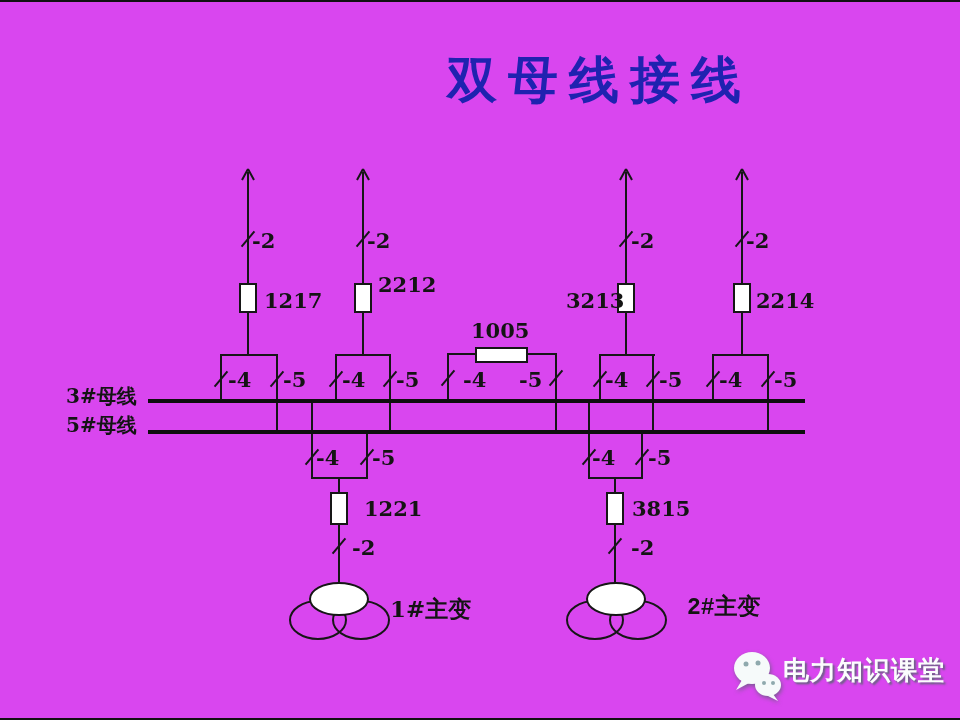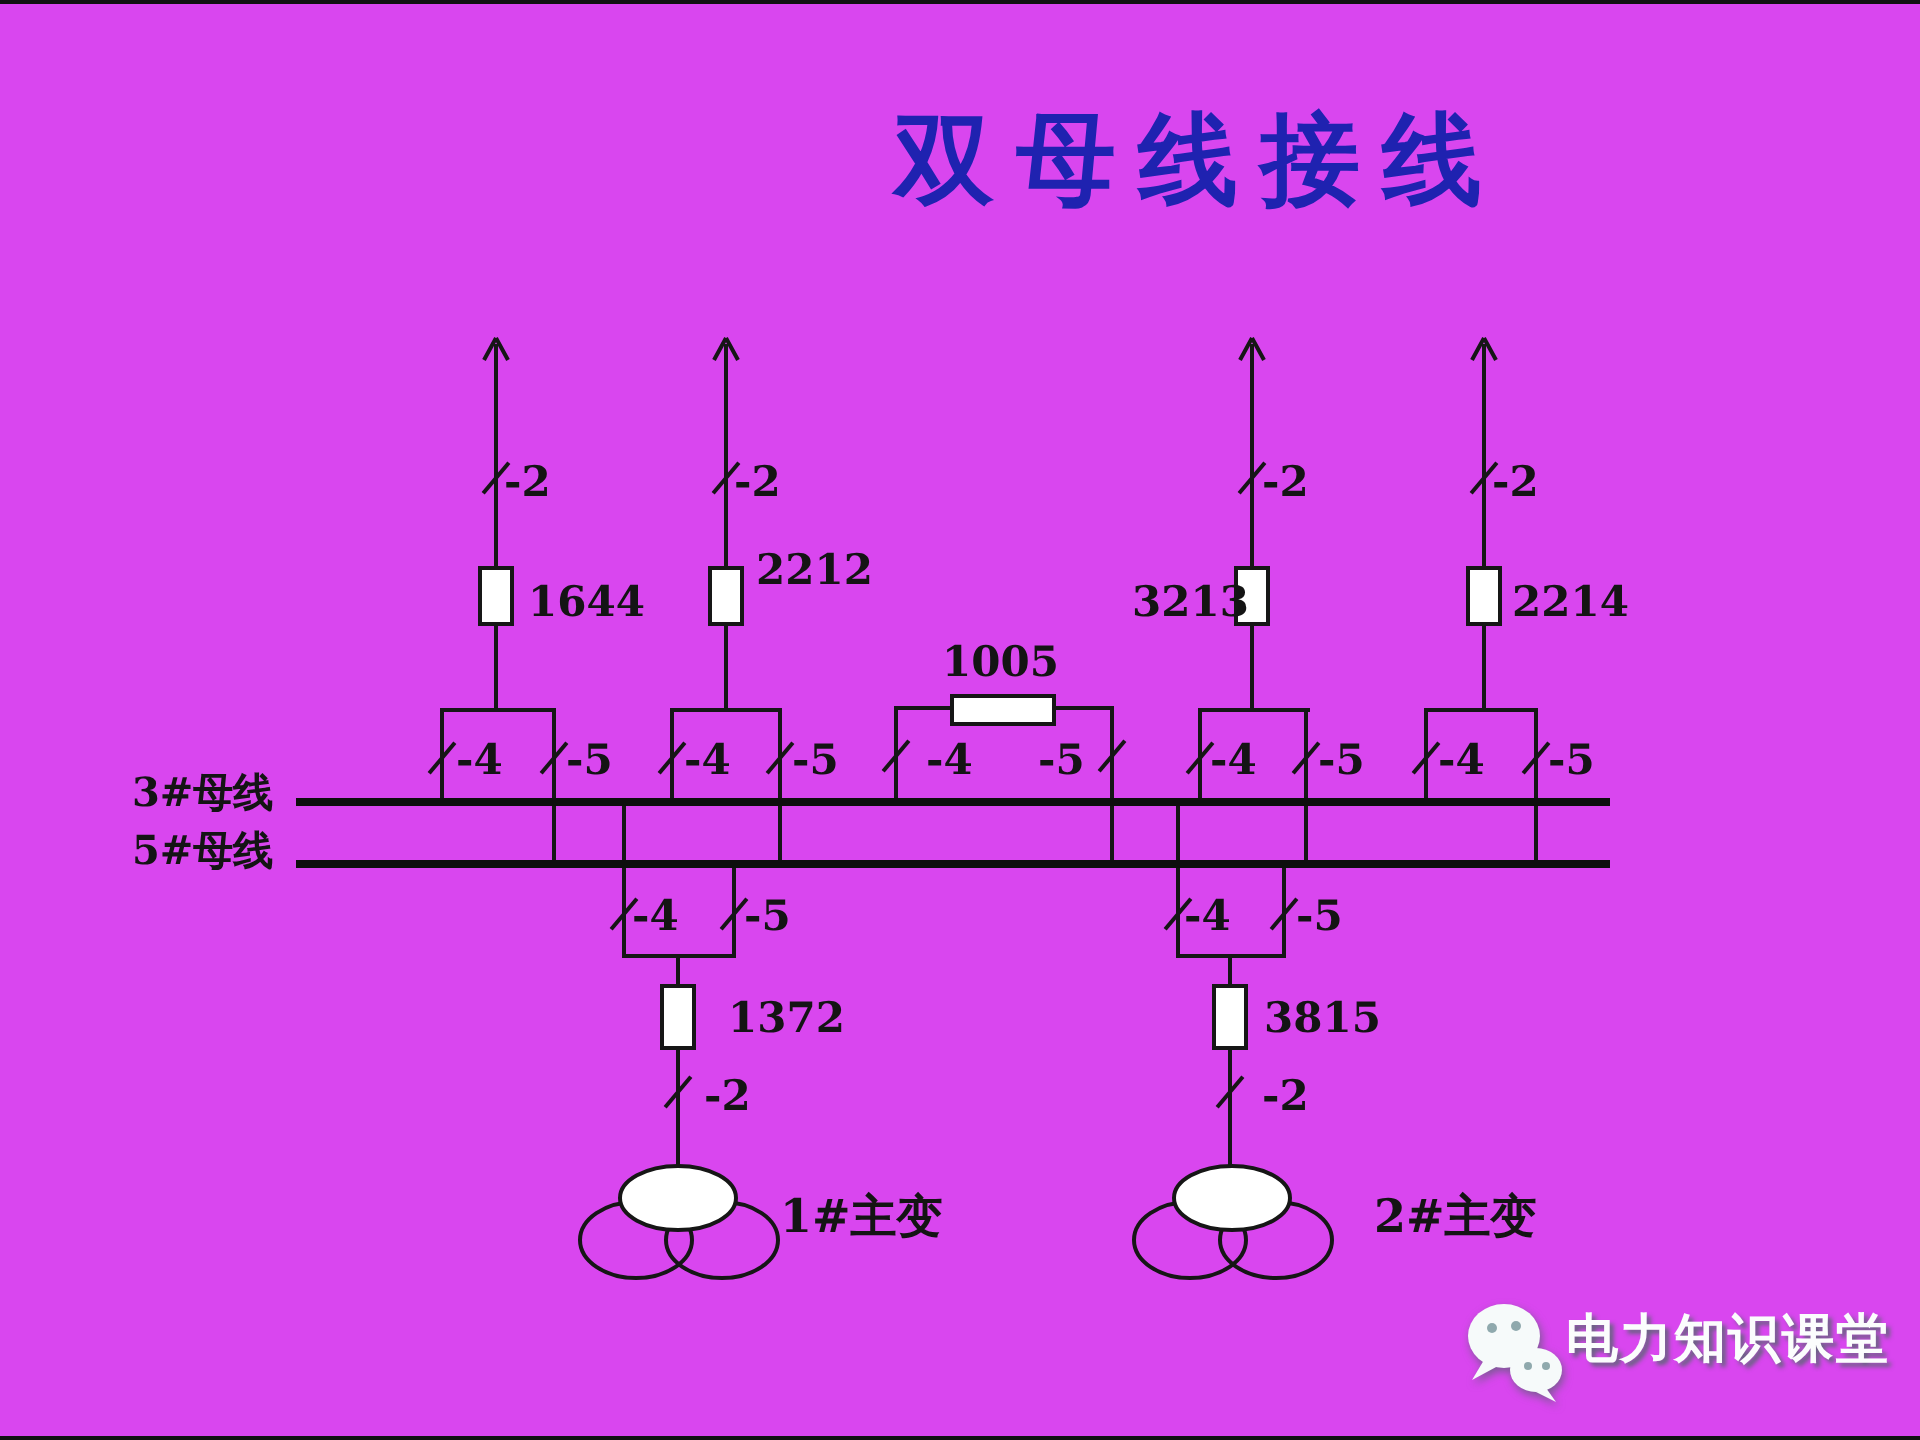--- a/index.html
+++ b/index.html
@@ -117,21 +117,21 @@
   <svg style="position:absolute;left:559px;top:575px;" width="112" height="68" viewBox="0 0 112 68">
     <ellipse cx="36" cy="45" rx="28" ry="19" fill="none" stroke="#161616" stroke-width="2"></ellipse>
     <ellipse cx="79" cy="45" rx="28" ry="19" fill="none" stroke="#161616" stroke-width="2"></ellipse>
     <ellipse cx="57" cy="24" rx="29" ry="16" fill="#ffffff" stroke="#161616" stroke-width="2"></ellipse>
   </svg>
 
   <div class="lblcn" style="left:66px;top:386px;">3#母线</div>
   <div class="lblcn" style="left:66px;top:415px;">5#母线</div>
 
   <div class="lbl" style="left:252px;top:230px;">-2</div>
-  <div class="lbl" style="left:264px;top:290px;">1644</div>
+  <div class="lbl" style="left:264px;top:290px;">1217</div>
   <div class="lbl" style="left:228px;top:369px;">-4</div>
   <div class="lbl" style="left:283px;top:369px;">-5</div>
 
   <div class="lbl" style="left:367px;top:230px;">-2</div>
   <div class="lbl" style="left:378px;top:274px;">2212</div>
   <div class="lbl" style="left:342px;top:369px;">-4</div>
   <div class="lbl" style="left:396px;top:369px;">-5</div>
 
   <div class="lbl" style="left:631px;top:230px;">-2</div>
   <div class="lbl" style="left:566px;top:290px;">3213</div>
@@ -142,29 +142,29 @@
   <div class="lbl" style="left:756px;top:290px;">2214</div>
   <div class="lbl" style="left:719px;top:369px;">-4</div>
   <div class="lbl" style="left:774px;top:369px;">-5</div>
 
   <div class="lbl" style="left:471px;top:320px;">1005</div>
   <div class="lbl" style="left:463px;top:369px;">-4</div>
   <div class="lbl" style="left:519px;top:369px;">-5</div>
 
   <div class="lbl" style="left:316px;top:447px;">-4</div>
   <div class="lbl" style="left:372px;top:447px;">-5</div>
-  <div class="lbl" style="left:364px;top:498px;">1372</div>
+  <div class="lbl" style="left:364px;top:498px;">1221</div>
   <div class="lbl" style="left:352px;top:537px;">-2</div>
   <div class="tname" style="left:390px;top:597px;">1#主变</div>
 
   <div class="lbl" style="left:592px;top:447px;">-4</div>
   <div class="lbl" style="left:648px;top:447px;">-5</div>
   <div class="lbl" style="left:632px;top:498px;">3815</div>
   <div class="lbl" style="left:631px;top:537px;">-2</div>
-  <div class="tname" style="left:687px;top:597px;">2#主变</div>
+  <div class="tname" style="left:687px;top:597px;font-family:Liberation Mono, monospace;">2#主变</div>
 
   <svg style="position:absolute;left:730px;top:648px;filter:drop-shadow(1px 2px 2px rgba(80,100,105,0.7));" width="52" height="54" viewBox="0 0 52 54">
     <ellipse cx="22" cy="20" rx="18" ry="16" fill="#f6fafa"></ellipse>
     <path d="M12 32 L6 42 L19 35 Z" fill="#f6fafa"></path>
     <circle cx="16" cy="16" r="2.5" fill="#8fa9ad"></circle>
     <circle cx="28" cy="15" r="2.5" fill="#8fa9ad"></circle>
     <ellipse cx="38" cy="37" rx="13" ry="11" fill="#f6fafa"></ellipse>
     <path d="M43 46 L48 53 L38 48 Z" fill="#f6fafa"></path>
     <circle cx="34" cy="35" r="2" fill="#8fa9ad"></circle>
     <circle cx="43" cy="35" r="2" fill="#8fa9ad"></circle>

